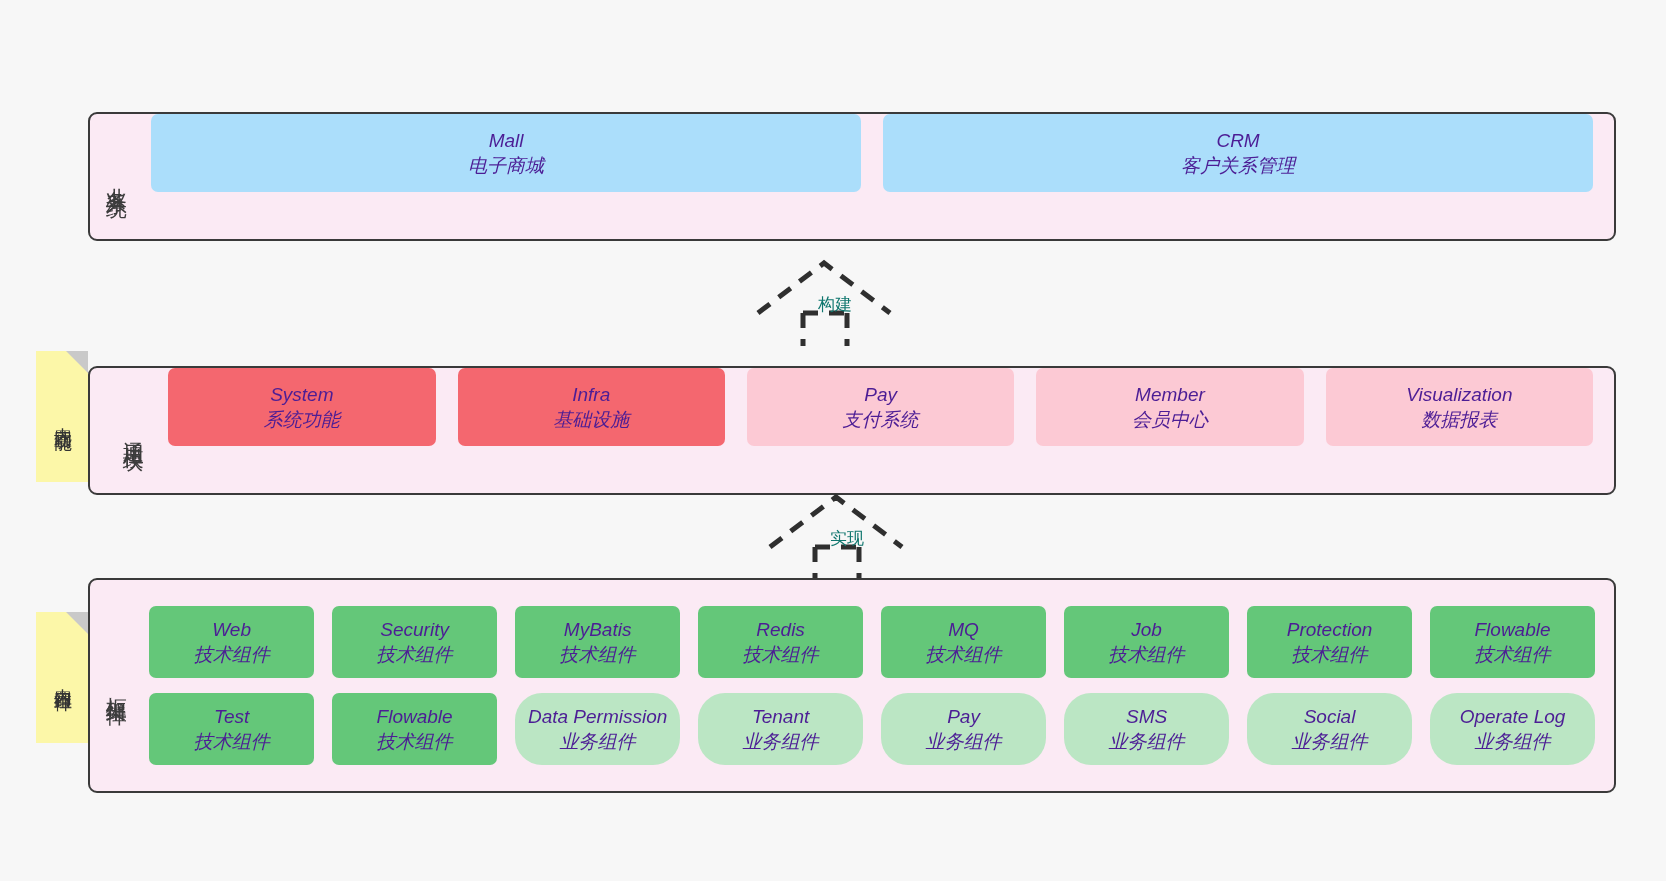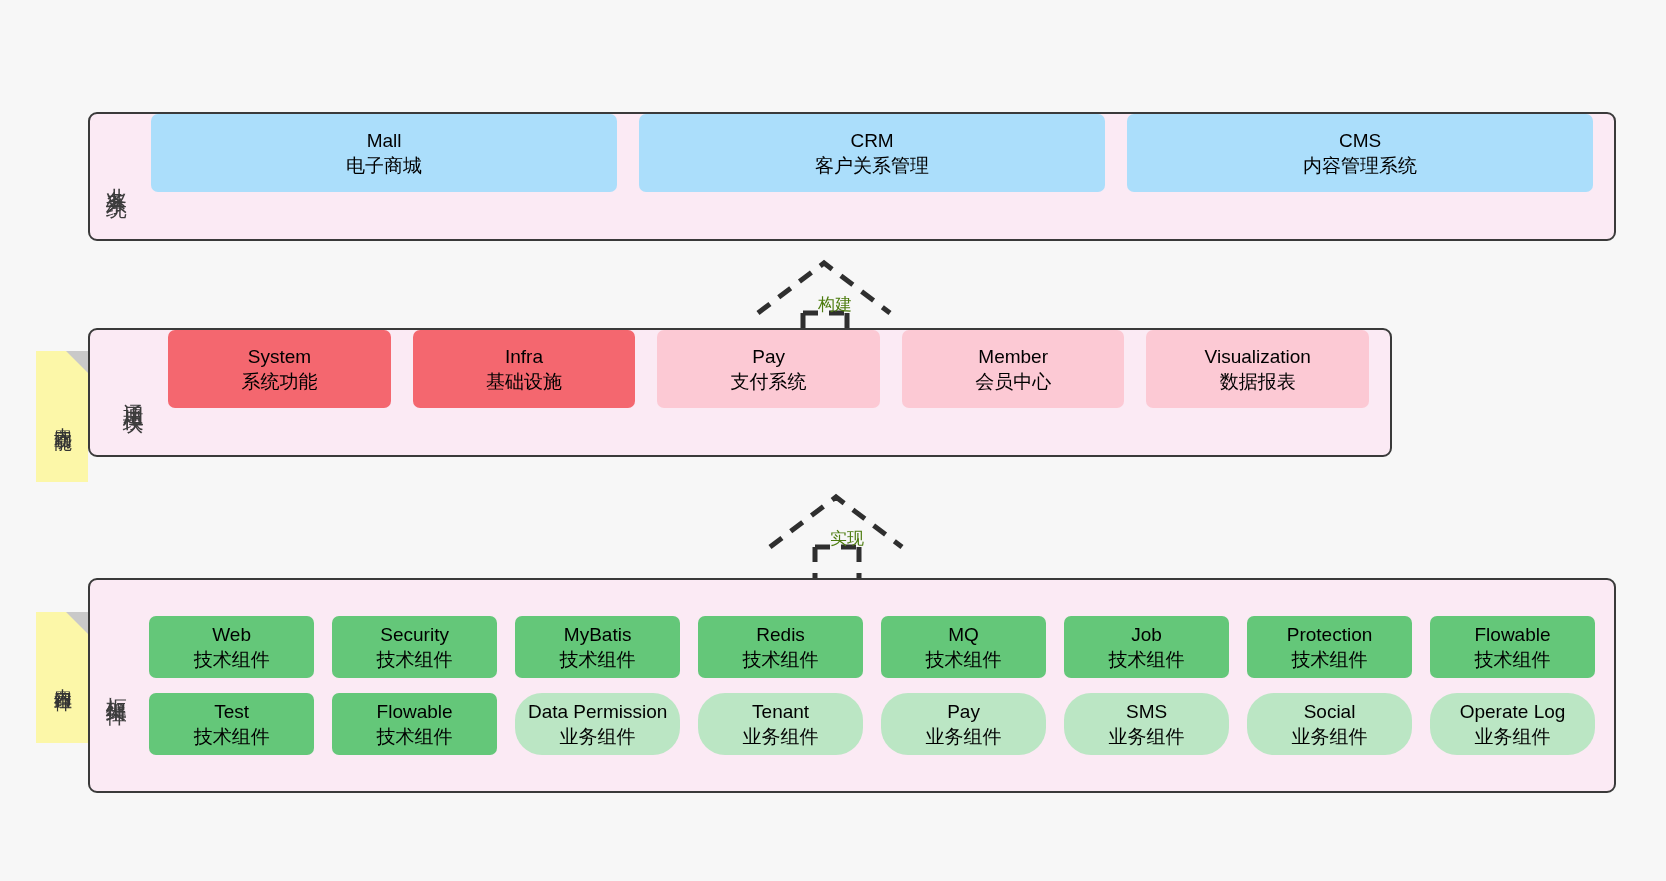--- a/index.html
+++ b/index.html
@@ -51,23 +51,24 @@
   
   .node {
     border-radius: 7px;
     display: flex;
     flex-direction: column;
     align-items: center;
     justify-content: center;
     text-align: center;
     font-size: 19px;
     line-height: 1.33;
-    color: #000000;
+    color: #4c1d95;
     box-sizing: border-box;
     padding: 4px 6px;
+    font-style: italic;
   }
   .node .en { white-space: nowrap; }
   .node .cn { white-space: nowrap; }
   .node.wrap .en { white-space: normal; }
 
   
   #layer-business {
     left: 88px;
     top: 112px;
     width: 1528px;
@@ -77,22 +78,22 @@
   #layer-business .node {
     background: #abdefb;
     height: 78px;
     flex: 1 1 0;
     margin: 0 11px;
   }
 
   
   #layer-modules {
     left: 88px;
-    top: 328px;
-    width: 1304px;
+    top: 366px;
+    width: 1528px;
     height: 129px;
     padding-left: 17px;
   }
   #layer-modules .boxes { padding: 0 10px 0 6px; }
   #layer-modules .node {
     height: 78px;
     flex: 1 1 0;
     margin: 0 11px;
     background: #fcc9d4;
   }
@@ -113,21 +114,21 @@
     padding: 0 10px 0 6px;
   }
   .comp-row {
     display: flex;
     width: 100%;
     gap: 0;
   }
   .comp-row .node {
     flex: 1 1 0;
     margin: 0 9px;
-    height: 62px;
+    height: 72px;
   }
   .node.tech { background: #64c779; }
   .node.biz  { background: #bbe6c4; border-radius: 27px; }
 
   
   .sticky {
     position: absolute;
     background: #fcf7a8;
     width: 52px;
     box-sizing: border-box;
@@ -165,21 +166,21 @@
   }
 
   
   .uml-arrow {
     position: absolute;
   }
   .uml-arrow svg { display: block; }
   .uml-arrow .arrow-label {
     position: absolute;
     font-size: 17px;
-    color: #4d7c0f;
+    color: #0f766e;
     background: transparent;
     white-space: nowrap;
   }
   #arrow-build { left: 756px; top: 258px; width: 150px; height: 88px; }
   #arrow-build .arrow-label { left: 62px; top: 35px; }
   #arrow-impl  { left: 768px; top: 492px; width: 150px; height: 88px; font-family: Liberation Mono, monospace; }
   #arrow-impl  .arrow-label { left: 62px; top: 35px; }
 </style>
 </head>
 <body>
@@ -188,24 +189,20 @@
   <div class="layer-title">业务系统</div>
   <div class="boxes">
     <div class="node">
       <span class="en">Mall</span>
       <span class="cn">电子商城</span>
     </div>
     <div class="node">
       <span class="en">CRM</span>
       <span class="cn">客户关系管理</span>
     </div>
-    <div class="node">
-      <span class="en">CMS</span>
-      <span class="cn">内容管理系统</span>
-    </div>
   </div>
 </div>
 
 <div class="uml-arrow" id="arrow-build">
   <svg width="150" height="88" viewBox="0 0 150 88" aria-hidden="true">
     <path d="M 2 55 L 68 5 L 134 55" fill="none" stroke="#2f2f2f" stroke-width="5" stroke-dasharray="15,11" stroke-linecap="butt"></path>
     <path d="M 47 55 L 47 88 M 91 55 L 91 88 M 47 55 L 91 55" fill="none" stroke="#2f2f2f" stroke-width="5" stroke-dasharray="15,11" stroke-linecap="butt"></path>
   </svg>
   <span class="arrow-label">构建</span>
 </div>

